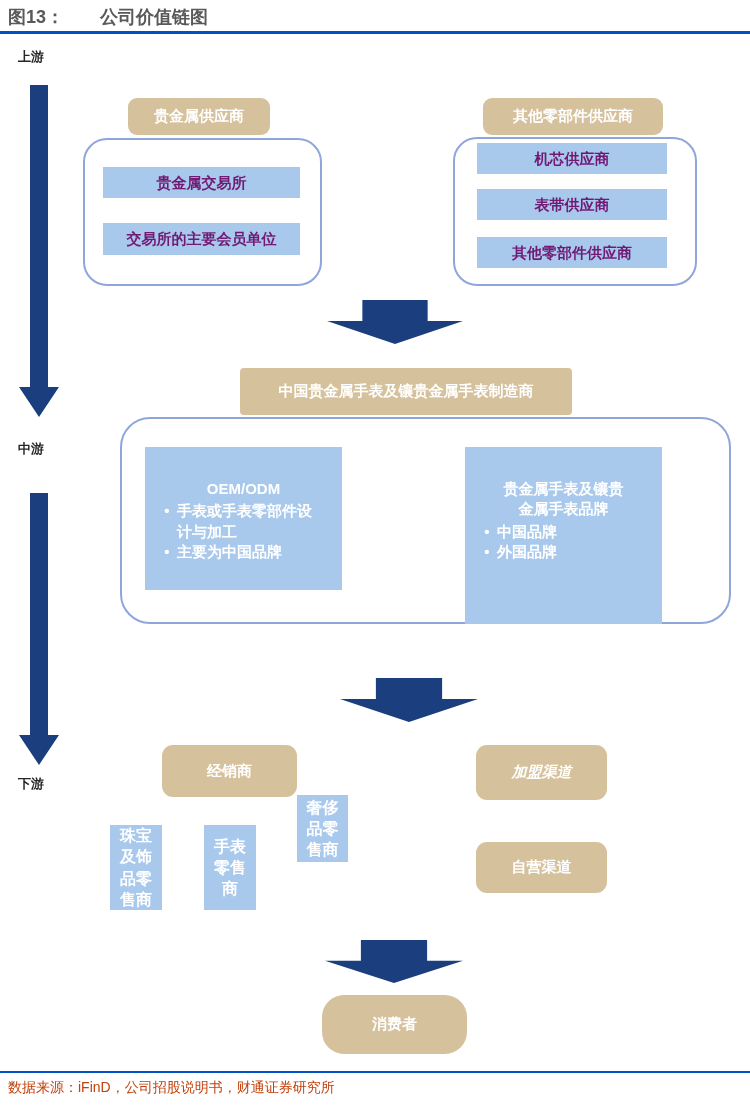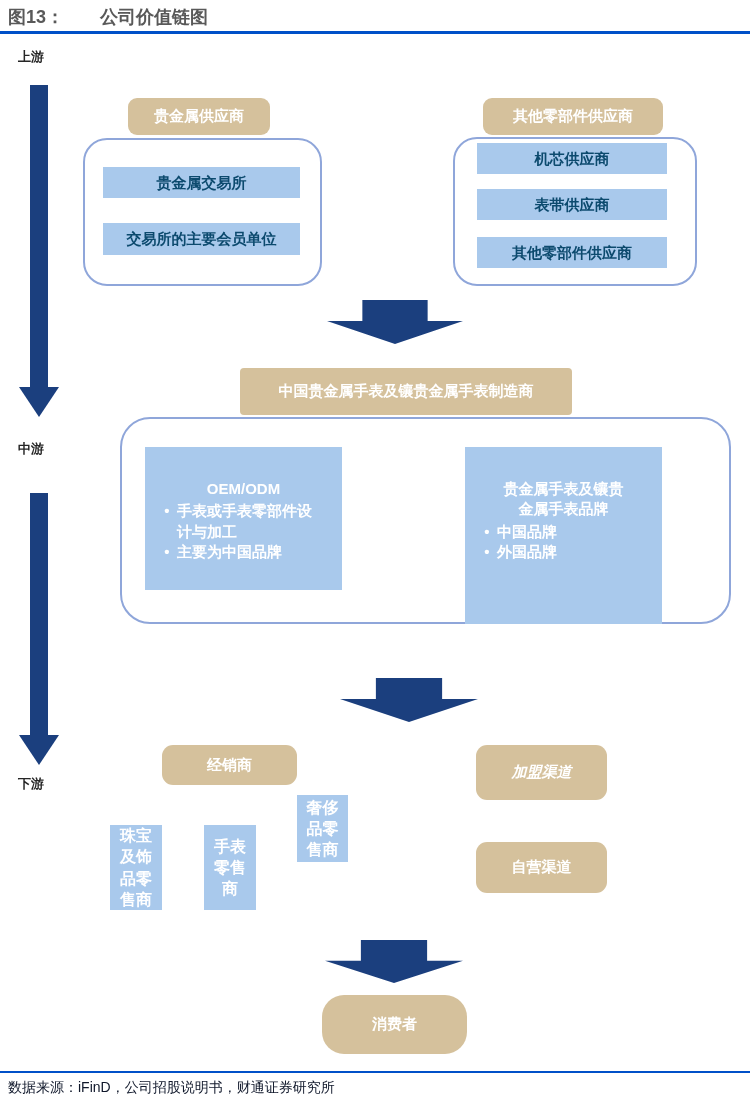--- a/index.html
+++ b/index.html
@@ -7,32 +7,32 @@
     position:relative;width:750px;height:1105px;background:#ffffff;
     font-family:"Liberation Sans","DejaVu Sans",sans-serif;overflow:hidden;
   }
   
   .fig-header{position:absolute;left:8px;top:4px;width:734px;height:26px;
     display:flex;align-items:center;color:#595959;font-size:18px;font-weight:bold;}
   .fig-header .fig-label{margin-right:36px;}
   .title-rule{position:absolute;left:0;top:31px;width:750px;height:3px;background:#0050C8;}
   
   .source-rule{position:absolute;left:0;top:1071px;width:750px;height:2px;background:#0050C8;}
-  .source-text{position:absolute;left:8px;top:1079px;width:734px;font-size:14px;color:#0f172a;}
+  .source-text{position:absolute;left:8px;top:1079px;width:734px;font-size:14px;color:#c2410c;}
   
   .stage-label{position:absolute;font-size:13px;font-weight:bold;color:#262626;}
   .v-stem{position:absolute;width:18px;background:#1B3F7E;}
   .v-head{position:absolute;width:0;height:0;border-left:20px solid transparent;
     border-right:20px solid transparent;border-top:30px solid #1B3F7E;}
   
   .chip{position:absolute;background:#D5C19C;color:#ffffff;font-size:15px;font-weight:bold;
     border-radius:9px;display:flex;align-items:center;justify-content:center;text-align:center;
     line-height:1.25;}
   
-  .itembox{position:absolute;background:#A9C9EC;color:#0c4a6e;font-size:15px;font-weight:bold;
+  .itembox{position:absolute;background:#A9C9EC;color:#701a75;font-size:15px;font-weight:bold;
     display:flex;align-items:center;justify-content:center;text-align:center;line-height:1.3;}
   
   .groupbox{position:absolute;border:2px solid #8FA6DA;border-radius:24px;background:transparent;}
   .groupbox.big{border-radius:30px;}
   
   .fat-arrow{position:absolute;background:#1B3F7E;
     clip-path:polygon(26% 0%,74% 0%,74% 48%,100% 48%,50% 100%,0% 48%,26% 48%);}
   
   .detailbox{position:absolute;background:#A9C9EC;color:#ffffff;box-sizing:border-box;
     padding:32px 10px 10px 10px;font-size:15px;font-weight:bold;line-height:1.35;}
@@ -111,21 +111,21 @@
       </div>
       <div class="bullet-item">
         <span class="dot">•</span>
         <span class="btxt">外国品牌</span>
       </div>
     </div>
   </div>
 
   <div class="fat-arrow" style="left:340px;top:678px;width:138px;height:44px;"></div>
 
-  <div class="chip" style="left:162px;top:745px;width:135px;height:40px;border-radius:11px;">经销商</div>
+  <div class="chip" style="left:162px;top:745px;width:135px;height:52px;border-radius:11px;">经销商</div>
   <div class="chip" style="left:476px;top:745px;width:131px;height:55px;border-radius:11px;font-style:italic;">加盟渠道</div>
 
   <div class="retailbox" style="left:110px;top:825px;width:52px;height:85px;">珠宝及饰品零售商</div>
   <div class="retailbox" style="left:204px;top:825px;width:52px;height:85px;">手表零售商</div>
   <div class="retailbox" style="left:297px;top:795px;width:51px;height:67px;">奢侈品零售商</div>
 
   <div class="chip" style="left:476px;top:842px;width:131px;height:51px;border-radius:11px;">自营渠道</div>
 
   <div class="fat-arrow" style="left:325px;top:940px;width:138px;height:43px;"></div>
 

